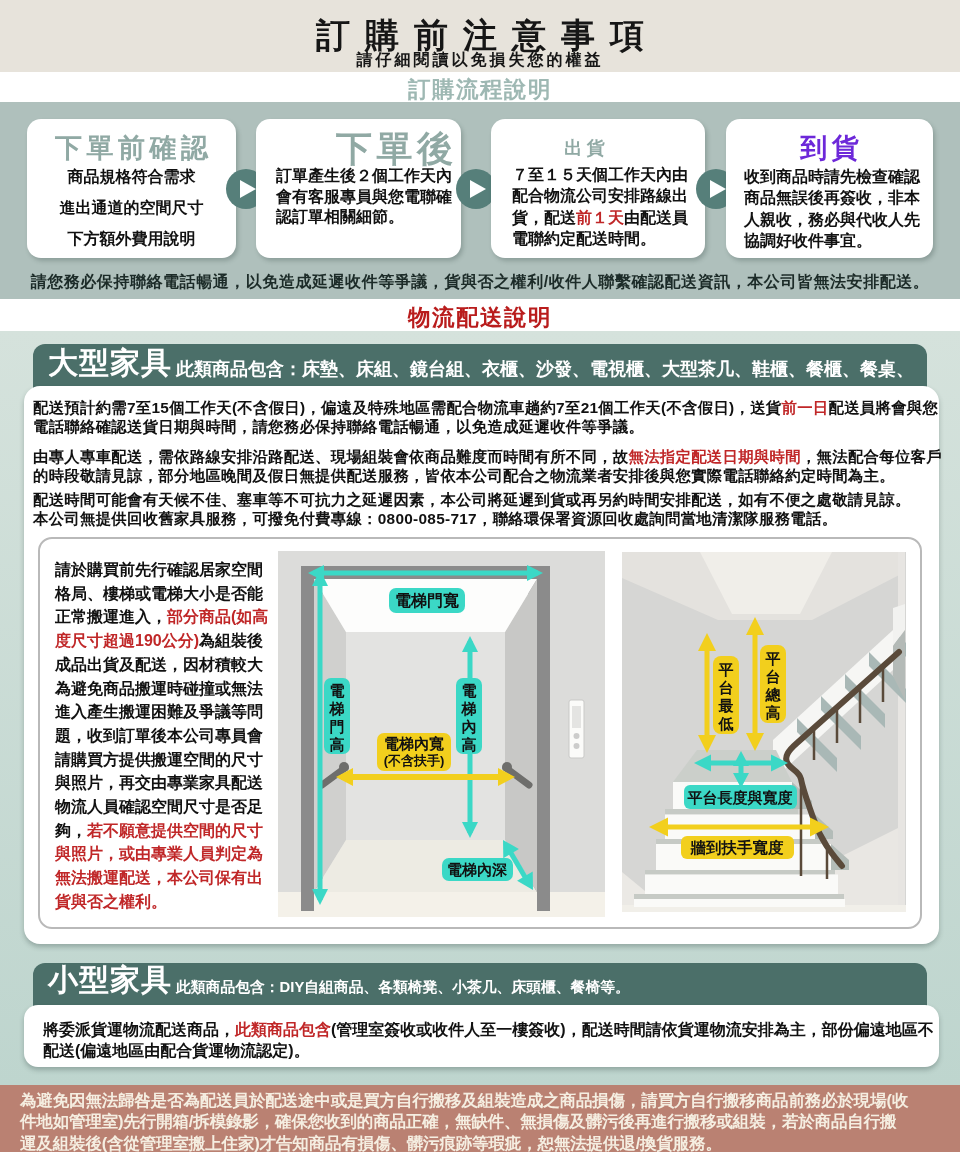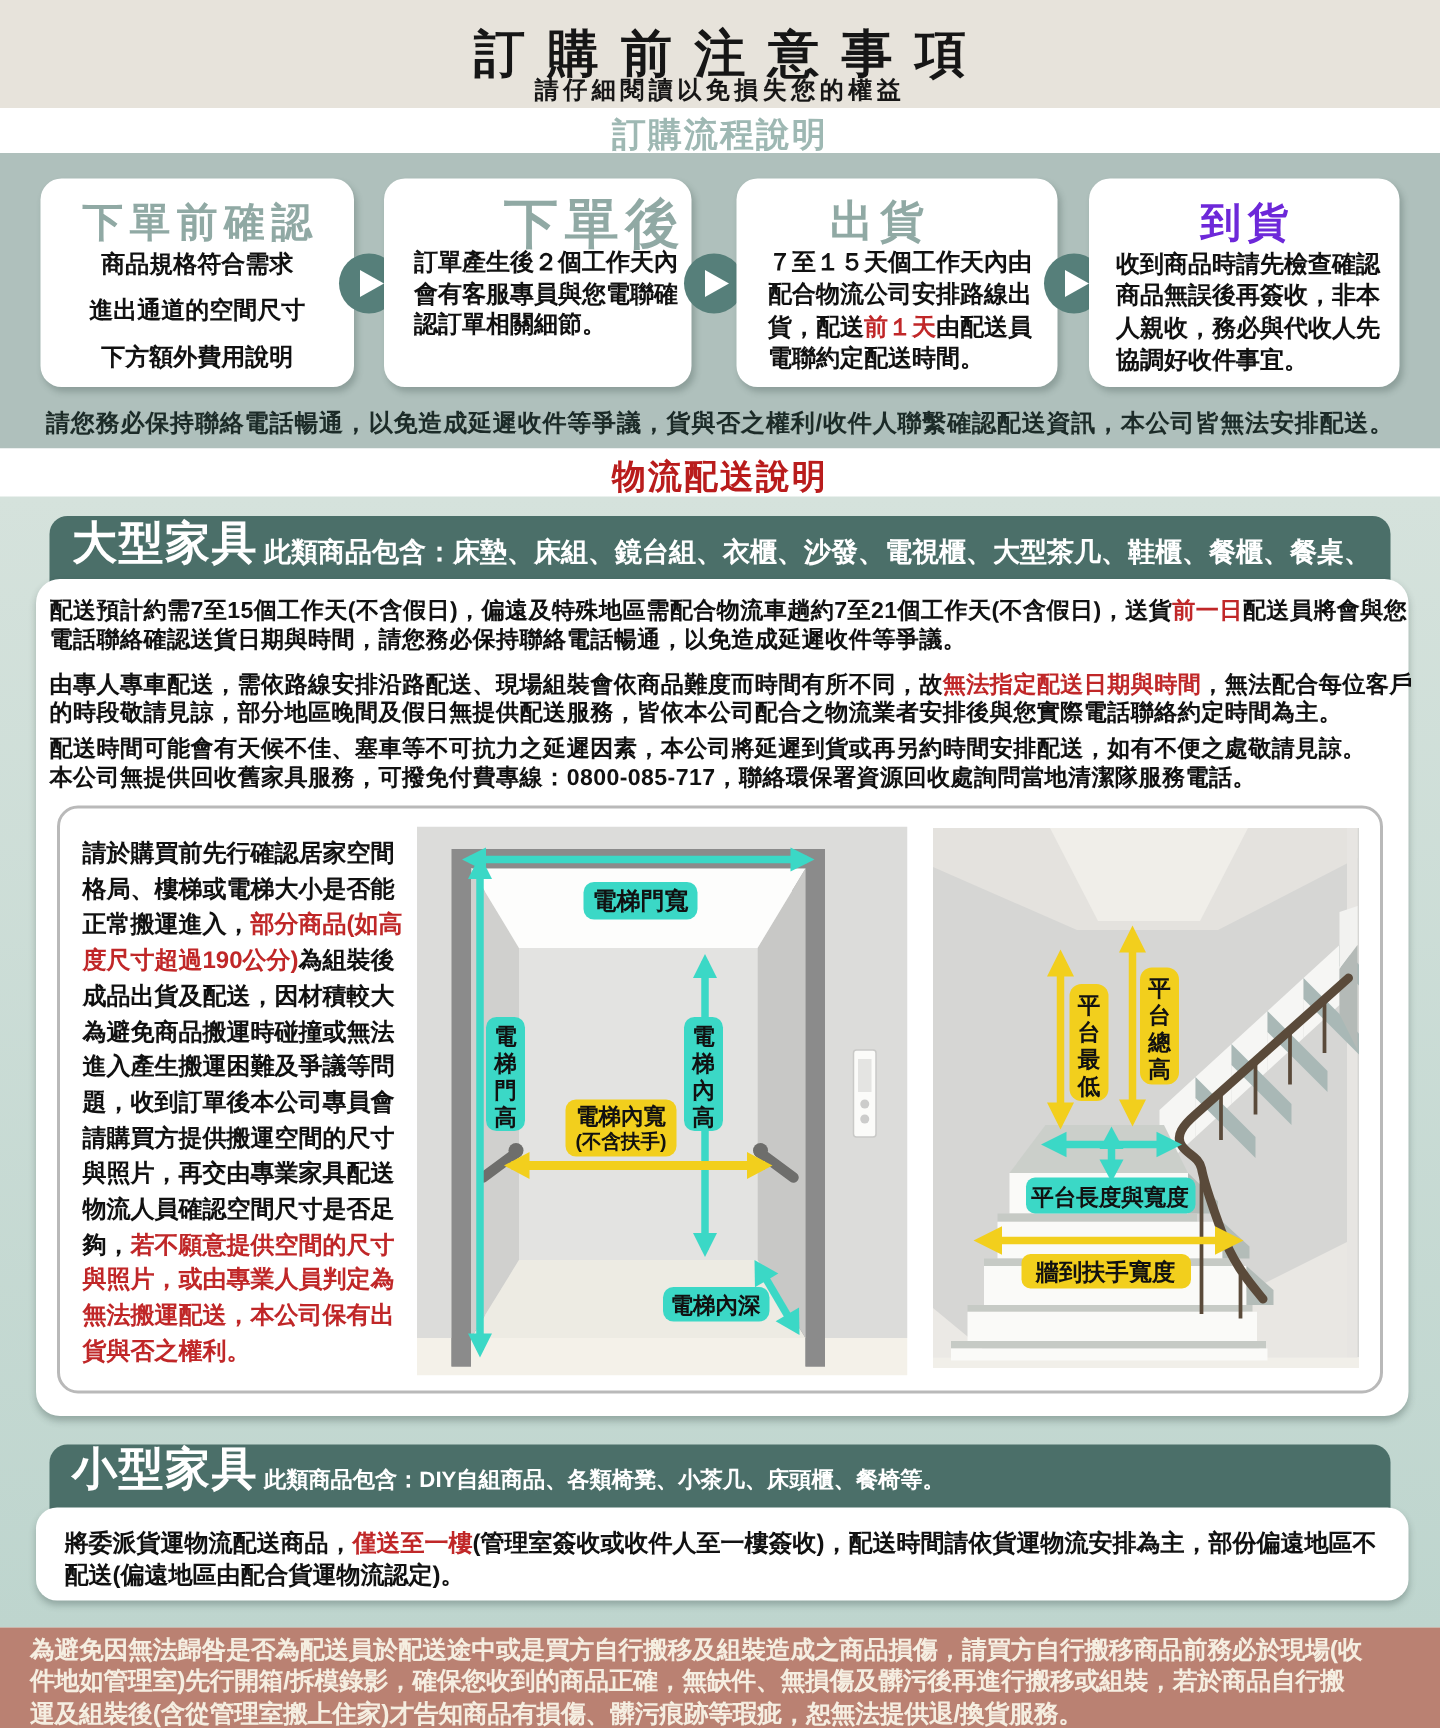--- a/index.html
+++ b/index.html
@@ -37,21 +37,21 @@
 
 <div class="abs b ctr" style="left:256px;top:135px;width:205px;font-size:36px;line-height:27px;letter-spacing:4.5px;text-indent:4.5px;color:#90a9a4;margin-left:36px;">下單後</div>
 
 <div class="abs b" style="left:276px;top:166px;font-size:16px;line-height:20.7px;color:#111;white-space:nowrap;">訂單產生後２個工作天內<br>會有客服專員與您電聯確<br>認訂單相關細節。</div>
 
 <div class="abs" style="left:456px;top:169px;width:40px;height:40px;border-radius:50%;background:#567f7a;"></div>
 <div class="abs" style="left:470px;top:180px;width:0;height:0;border-left:16px solid #fff;border-top:9px solid transparent;border-bottom:9px solid transparent;"></div>
 
 <div class="abs" style="left:491px;top:119px;width:214px;height:139px;background:#fff;border-radius:14px;box-shadow:2px 3px 4px rgba(40,60,55,.25);"></div>
 
-<div class="abs b ctr" style="left:491px;top:135px;width:187px;font-size:29px;line-height:27px;letter-spacing:4.5px;text-indent:4.5px;color:#90a9a4;">出貨</div>
+<div class="abs b ctr" style="left:491px;top:135px;width:187px;font-size:18px;line-height:27px;letter-spacing:4.5px;text-indent:4.5px;color:#90a9a4;">出貨</div>
 
 <div class="abs b" style="left:512px;top:166px;font-size:16px;line-height:21.3px;color:#111;white-space:nowrap;font-family:Liberation Mono, monospace;">７至１５天個工作天內由<br>配合物流公司安排路線出<br>貨，配送<span class="red">前１天</span>由配送員<br>電聯約定配送時間。</div>
 
 <div class="abs" style="left:696px;top:169px;width:40px;height:40px;border-radius:50%;background:#567f7a;"></div>
 <div class="abs" style="left:710px;top:180px;width:0;height:0;border-left:16px solid #fff;border-top:9px solid transparent;border-bottom:9px solid transparent;"></div>
 
 <div class="abs" style="left:726px;top:119px;width:207px;height:139px;background:#fff;border-radius:14px;box-shadow:2px 3px 4px rgba(40,60,55,.25);"></div>
 
 <div class="abs b ctr" style="left:726px;top:135px;width:207px;font-size:27px;line-height:27px;letter-spacing:4.5px;text-indent:4.5px;color:#6d28d9;">到貨</div>
 
@@ -257,17 +257,17 @@
 <rect x="681" y="836" width="113" height="23" rx="6" fill="#f2cf1d"></rect>
 <text x="737" y="853" font-size="15.5" font-weight="700" text-anchor="middle" fill="#111">牆到扶手寬度</text>
 </svg>
 </div>
 
 <div class="abs" style="left:33px;top:963px;width:894px;height:46px;background:#4b6f69;border-radius:12px 12px 0 0;"></div>
 <div class="abs b" style="left:48px;top:961px;width:880px;font-size:30px;line-height:38px;letter-spacing:1px;color:#fff;">小型家具<span style="font-size:14.8px;letter-spacing:0;vertical-align:-2px;margin-left:4px;">此類商品包含：DIY自組商品、各類椅凳、小茶几、床頭櫃、餐椅等。</span></div>
 
 <div class="abs" style="left:24px;top:1005px;width:915px;height:62px;background:#fff;border-radius:14px;box-shadow:0 3px 5px rgba(40,60,55,.3);"></div>
 
-<div class="abs b" style="left:43px;top:1019px;font-size:16px;line-height:21px;color:#111;white-space:nowrap;">將委派貨運物流配送商品，<span class="red">僅送至一樓</span>(管理室簽收或收件人至一樓簽收)，配送時間請依貨運物流安排為主，部份偏遠地區不<br>配送(偏遠地區由配合貨運物流認定)。</div>
+<div class="abs b" style="left:43px;top:1019px;font-size:16px;line-height:21px;color:#111;white-space:nowrap;">將委派貨運物流配送商品，<span class="red">此類商品包含</span>(管理室簽收或收件人至一樓簽收)，配送時間請依貨運物流安排為主，部份偏遠地區不<br>配送(偏遠地區由配合貨運物流認定)。</div>
 
 <div class="abs" style="left:0;top:1085px;width:960px;height:67px;background:#ba8172;"></div>
 
 <div class="abs b" style="left:20px;top:1090px;font-size:16.5px;letter-spacing:-0.15px;line-height:21.4px;color:#f5eee1;white-space:nowrap;">為避免因無法歸咎是否為配送員於配送途中或是買方自行搬移及組裝造成之商品損傷，請買方自行搬移商品前務必於現場(收<br>件地如管理室)先行開箱/拆模錄影，確保您收到的商品正確，無缺件、無損傷及髒污後再進行搬移或組裝，若於商品自行搬<br>運及組裝後(含從管理室搬上住家)才告知商品有損傷、髒污痕跡等瑕疵，恕無法提供退/換貨服務。</div>
 
 </body></html>

